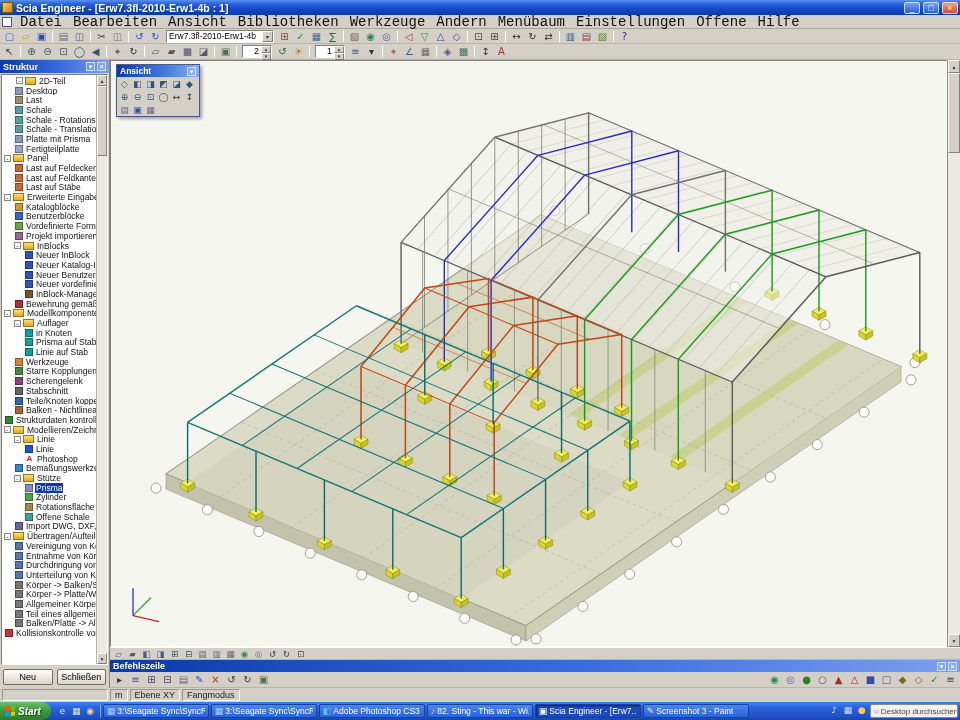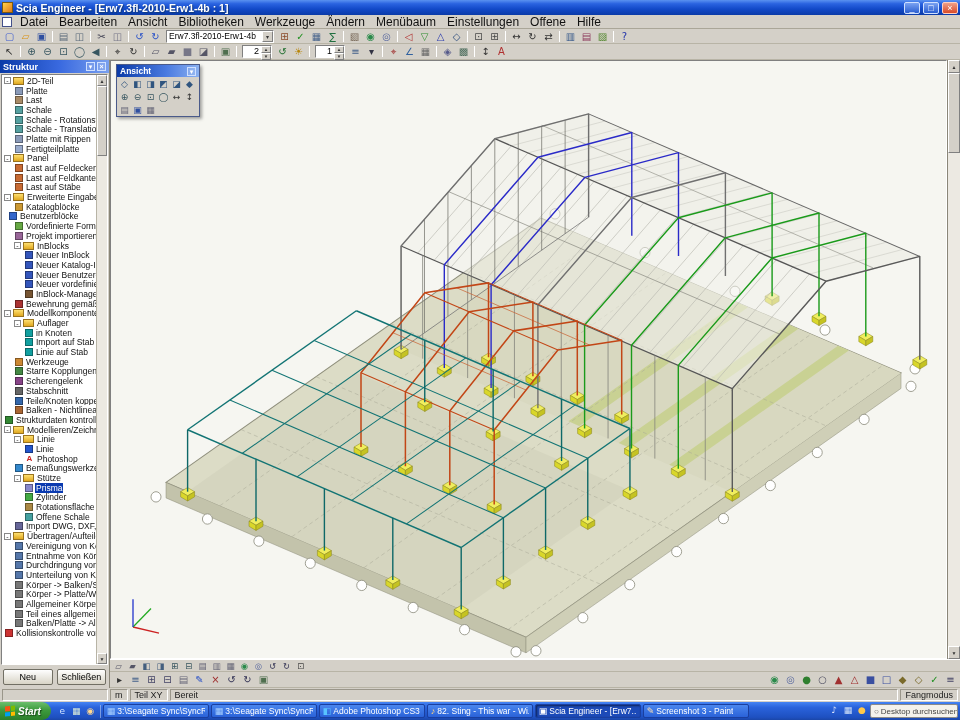--- a/index.html
+++ b/index.html
@@ -12,21 +12,21 @@
  background:linear-gradient(180deg,#5a92f0 0%,#2a63e0 25%,#1249c8 60%,#0a3aa8 100%);color:#fff;}
 .appicon{width:11px;height:11px;flex:none;background:linear-gradient(135deg,#ffd24a,#e07818);border:1px solid #7a5a10;}
 .tb-title{flex:1;font-size:10.5px;font-weight:bold;white-space:nowrap;overflow:hidden;text-shadow:1px 1px 1px #123a7a;}
 .winbtn{width:16px;height:12px;flex:none;font-size:9px;line-height:10px;text-align:center;color:#fff;
  border:1px solid #cfe0ff;border-radius:2px;background:linear-gradient(180deg,#7aa2f2,#2a5ed0);}
 .winbtn.close{background:linear-gradient(180deg,#f0a088,#d84a28);border-color:#ffd0c0;}
 
 
 .menubar{height:14px;flex:none;display:flex;align-items:center;background:#d4d0c8;border-bottom:1px solid #aaa698;padding-left:2px;}
 .mdi-icon{width:10px;height:10px;flex:none;margin-right:3px;background:#fff;border:1px solid #44518a;}
-.menu-item{padding:8px 5px;font-size:12px;color:#111;}
+.menu-item{padding:8px 5px;font-size:14px;color:#111;font-family:Liberation Mono, monospace;}
 .toolbar{display:flex;align-items:center;background:#d4d0c8;border-bottom:1px solid #b8b4a6;padding:1px 2px;gap:1px;}
 #tb-row1{height:15px;flex:none;}
 #tb-row2{height:16px;flex:none;}
 .icons{display:flex;align-items:center;gap:1px;}
 .icons.right{margin-left:auto;}
 .tbico{width:15px;height:13px;flex:none;font-family:"DejaVu Sans",sans-serif;font-size:10px;line-height:12px;text-align:center;
  border:1px solid transparent;cursor:default;}
 .tsep{width:1px;height:11px;flex:none;background:#9a968a;border-right:1px solid #fff;margin:0 2px;}
 .combo{width:108px;height:13px;flex:none;display:flex;align-items:center;background:#fff;margin:0 2px;
  border:1px solid;border-color:#808080 #fff #fff #808080;font-size:8.5px;padding-left:2px;}
@@ -250,48 +250,48 @@
   <div class="main">
 
     <div class="sidebar">
       <div class="panel-header">
         <span class="hd">Struktur</span>
         <span class="ph-btn">▾</span>
         <span class="ph-btn">×</span>
       </div>
       <div class="tree-wrap">
         <div class="tree" id="tree">
-            <div class="trow" style="padding-left: 2px;">
+            <div class="trow" style="padding-left: 14px;">
               <span class="texp">-</span>
               <span class="tfold"></span>
               <span class="lbl">2D-Teil</span>
             </div>
             <div class="trow" style="padding-left: 12px;">
               <span class="tico" style="background: rgb(138, 154, 184);"></span>
-              <span class="lbl">Platte</span>
+              <span class="lbl">Desktop</span>
             </div>
             <div class="trow" style="padding-left: 12px;">
               <span class="tico" style="background: rgb(168, 138, 102);"></span>
               <span class="lbl">Last</span>
             </div>
             <div class="trow" style="padding-left: 12px;">
               <span class="tico" style="background: rgb(85, 160, 160);"></span>
               <span class="lbl">Schale</span>
             </div>
             <div class="trow" style="padding-left: 12px;">
               <span class="tico" style="background: rgb(85, 160, 160);"></span>
               <span class="lbl">Schale - Rotationsfläche</span>
             </div>
             <div class="trow" style="padding-left: 12px;">
               <span class="tico" style="background: rgb(85, 160, 160);"></span>
               <span class="lbl">Schale - Translationsfläche</span>
             </div>
             <div class="trow" style="padding-left: 12px;">
               <span class="tico" style="background: rgb(138, 154, 184);"></span>
-              <span class="lbl">Platte mit Rippen</span>
+              <span class="lbl">Platte mit Prisma</span>
             </div>
             <div class="trow" style="padding-left: 12px;">
               <span class="tico" style="background: rgb(152, 170, 203);"></span>
               <span class="lbl">Fertigteilplatte</span>
             </div>
             <div class="trow" style="padding-left: 2px;">
               <span class="texp">-</span>
               <span class="tfold"></span>
               <span class="lbl">Panel</span>
             </div>
@@ -309,21 +309,21 @@
             </div>
             <div class="trow" style="padding-left: 2px;">
               <span class="texp">-</span>
               <span class="tfold"></span>
               <span class="lbl">Erweiterte Eingabe</span>
             </div>
             <div class="trow" style="padding-left: 12px;">
               <span class="tico" style="background: rgb(204, 153, 51);"></span>
               <span class="lbl">Katalogblöcke</span>
             </div>
-            <div class="trow" style="padding-left: 6px;">
+            <div class="trow" style="padding-left: 12px;">
               <span class="tico" style="background: rgb(51, 102, 204);"></span>
               <span class="lbl">Benutzerblöcke</span>
             </div>
             <div class="trow" style="padding-left: 12px;">
               <span class="tico" style="background: rgb(102, 168, 68);"></span>
               <span class="lbl">Vordefinierte Formen</span>
             </div>
             <div class="trow" style="padding-left: 12px;">
               <span class="tico" style="background: rgb(153, 102, 153);"></span>
               <span class="lbl">Projekt importieren (EPW)</span>
@@ -366,21 +366,21 @@
               <span class="texp">-</span>
               <span class="tfold"></span>
               <span class="lbl">Auflager</span>
             </div>
             <div class="trow" style="padding-left: 22px;">
               <span class="tico" style="background: rgb(17, 160, 160);"></span>
               <span class="lbl">in Knoten</span>
             </div>
             <div class="trow" style="padding-left: 22px;">
               <span class="tico" style="background: rgb(17, 160, 160);"></span>
-              <span class="lbl">Import auf Stab</span>
+              <span class="lbl">Prisma auf Stab</span>
             </div>
             <div class="trow" style="padding-left: 22px;">
               <span class="tico" style="background: rgb(17, 160, 160);"></span>
               <span class="lbl">Linie auf Stab</span>
             </div>
             <div class="trow" style="padding-left: 12px;">
               <span class="tico" style="background: rgb(204, 136, 51);"></span>
               <span class="lbl">Werkzeuge</span>
             </div>
             <div class="trow" style="padding-left: 12px;">
@@ -822,20 +822,25 @@
             <span class="tbico" style="color: rgb(102, 102, 119);">▤</span>
             <span class="tbico" style="color: rgb(102, 102, 119);">▥</span>
             <span class="tbico" style="color: rgb(102, 102, 119);">▦</span>
             <span class="tbico" style="color: rgb(42, 138, 74);">◉</span>
             <span class="tbico" style="color: rgb(90, 106, 160);">◎</span>
             <span class="tbico" style="color: rgb(51, 51, 85);">↺</span>
             <span class="tbico" style="color: rgb(51, 51, 85);">↻</span>
             <span class="tbico" style="color: rgb(71, 71, 71);">⊡</span>
           </span>
       </div>
+      <div class="panel-header bf">
+        <span class="hd">Befehlszeile</span>
+        <span class="ph-btn">▾</span>
+        <span class="ph-btn">×</span>
+      </div>
       <div class="toolbar bfbar">
         <span class="icons" id="cmdl">
             <span class="tbico" style="color: rgb(51, 51, 51);">▸</span>
             <span class="tbico" style="color: rgb(68, 97, 138);">≡</span>
             <span class="tbico" style="color: rgb(68, 68, 102);">⊞</span>
             <span class="tbico" style="color: rgb(68, 68, 102);">⊟</span>
             <span class="tbico" style="color: rgb(102, 102, 119);">▤</span>
             <span class="tbico" style="color: rgb(42, 82, 200);">✎</span>
             <span class="tbico" style="color: rgb(160, 48, 48);">×</span>
             <span class="tbico" style="color: rgb(51, 51, 85);">↺</span>
@@ -857,22 +862,21 @@
             <span class="tbico" style="color: rgb(68, 68, 102);">≡</span>
           </span>
       </div>
     </div>
   </div>
 
 
   <div class="statusbar">
     <span class="seg first"></span>
     <span class="seg">m</span>
-    <span class="seg">Teil XY</span>
-    <span class="seg grow">Bereit</span>
+    <span class="seg">Ebene XY</span>
     <span class="seg snap">Fangmodus</span>
   </div>
 
   <div class="taskbar">
     <div class="startbtn">
       <span class="winflag">
         <span style="background:#f65314"></span>
           <span style="background:#7cbb00"></span>
           <span style="background:#00a1f1"></span>
           <span style="background:#ffbb00"></span>

